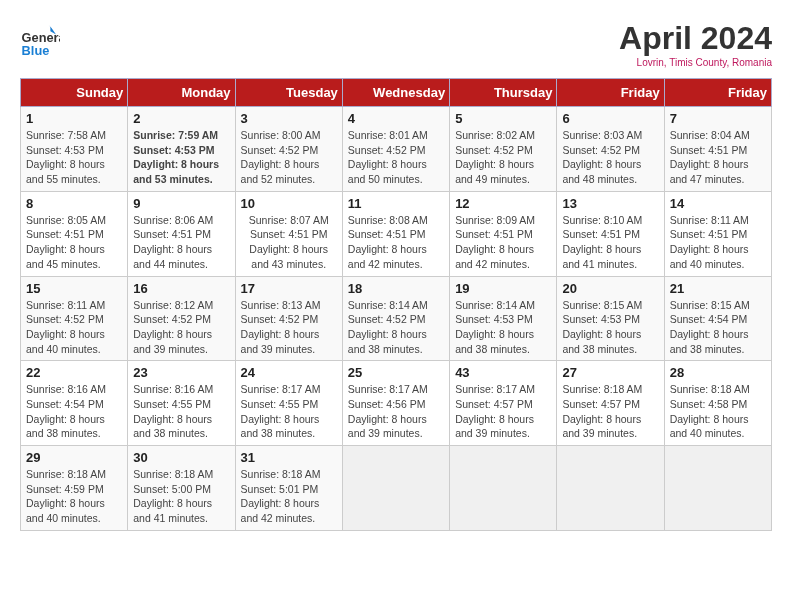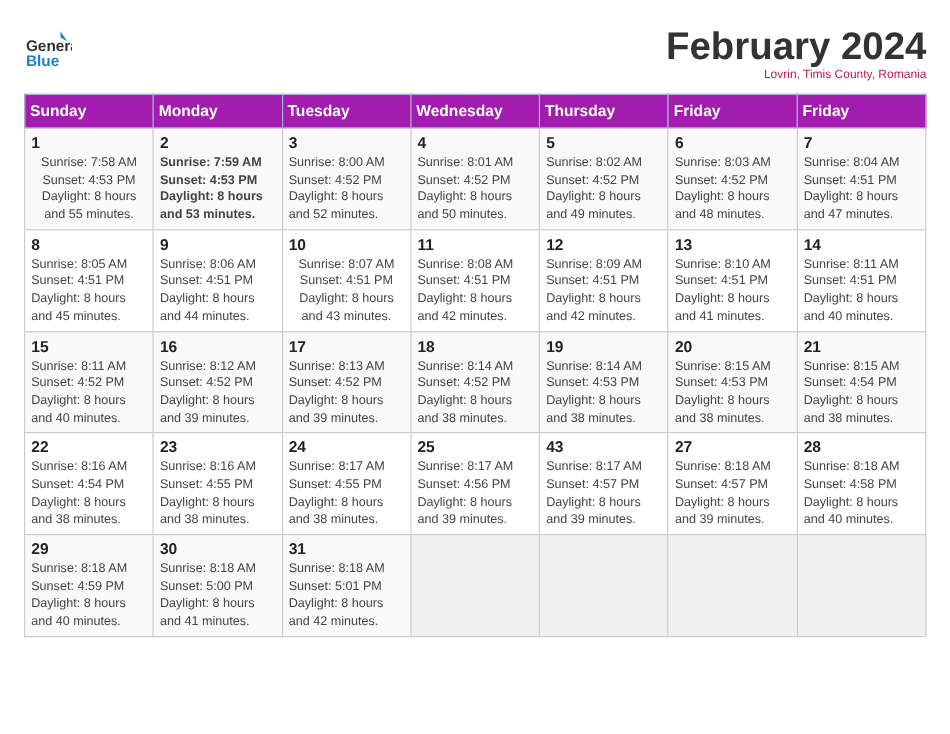--- a/index.html
+++ b/index.html
@@ -39,24 +39,24 @@
     .subtitle {
       font-size: 10px;
       color: #be185d;
     }
     .calendar {
       width: 100%;
       border-collapse: collapse;
       font-size: 11px;
     }
     .calendar thead tr th {
-      background: #a21caf;
+      background: #b91c1c;
       color: #fff;
       padding: 6px 4px;
-      text-align: left;
+      text-align: right;
       font-size: 13px;
       font-weight: bold;
       border: 1px solid #aac;
     }
     .calendar tbody tr td {
       vertical-align: top;
       border: 1px solid #ccc;
       padding: 4px 5px;
       min-height: 80px;
       width: calc(100% / 7);
@@ -90,42 +90,42 @@
 <div class="header-area">
   <div class="logo">
     <svg class="logo-icon" viewBox="0 0 50 50" xmlns="http://www.w3.org/2000/svg">
       <text x="2" y="28" font-size="16" font-weight="bold" fill="#333">General</text>
       <text x="2" y="44" font-size="16" font-weight="bold" fill="#1a7fd4">Blue</text>
       <path d="M38 8 L45 18 L38 14 Z" fill="#1a7fd4"></path>
       <path d="M35 5 L45 18 L40 12 Z" fill="#1a5fa8"></path>
     </svg>
   </div>
   <div class="title-area">
-    <div class="month-title">February 2024</div>
+    <div class="month-title">April 2024</div>
     <div class="subtitle">Lovrin, Timis County, Romania</div>
   </div>
 </div>
 
 <table class="calendar">
   <thead>
     <tr>
     <th>Sunday</th>
         <th>Monday</th>
         <th>Tuesday</th>
         <th>Wednesday</th>
         <th>Thursday</th>
         <th>Friday</th>
         <th>Friday</th>
       </tr>
   </thead>
   <tbody id="calendar-body">
   <tr>
         <td>
           <span class="day-num">1</span>
-          <div class="day-info" style="white-space: pre-line; text-align: center;">Sunrise: 7:58 AM
+          <div class="day-info" style="white-space: pre-line;">Sunrise: 7:58 AM
 Sunset: 4:53 PM
 Daylight: 8 hours
 and 55 minutes.</div>
         </td>
         <td>
           <span class="day-num">2</span>
           <div class="day-info" style="white-space: pre-line; font-weight: bold;">Sunrise: 7:59 AM
 Sunset: 4:53 PM
 Daylight: 8 hours
 and 53 minutes.</div>

